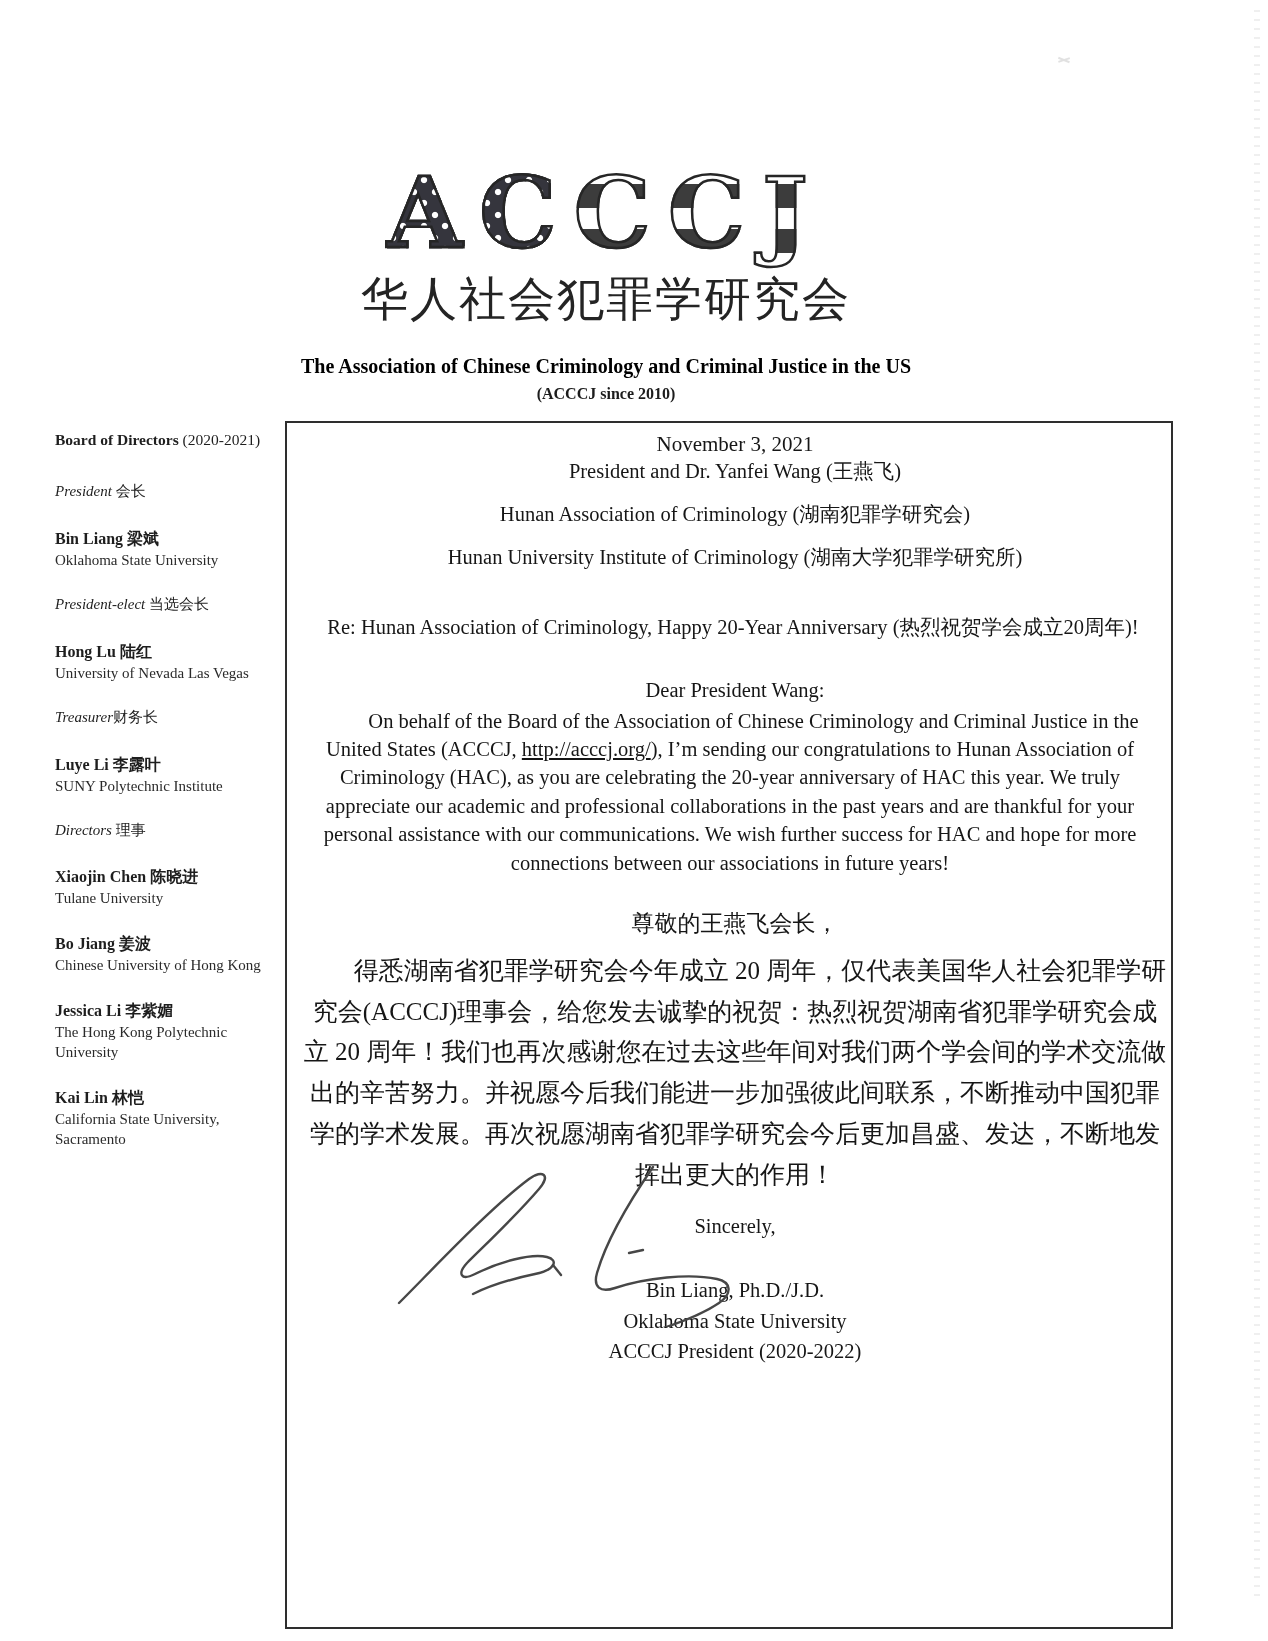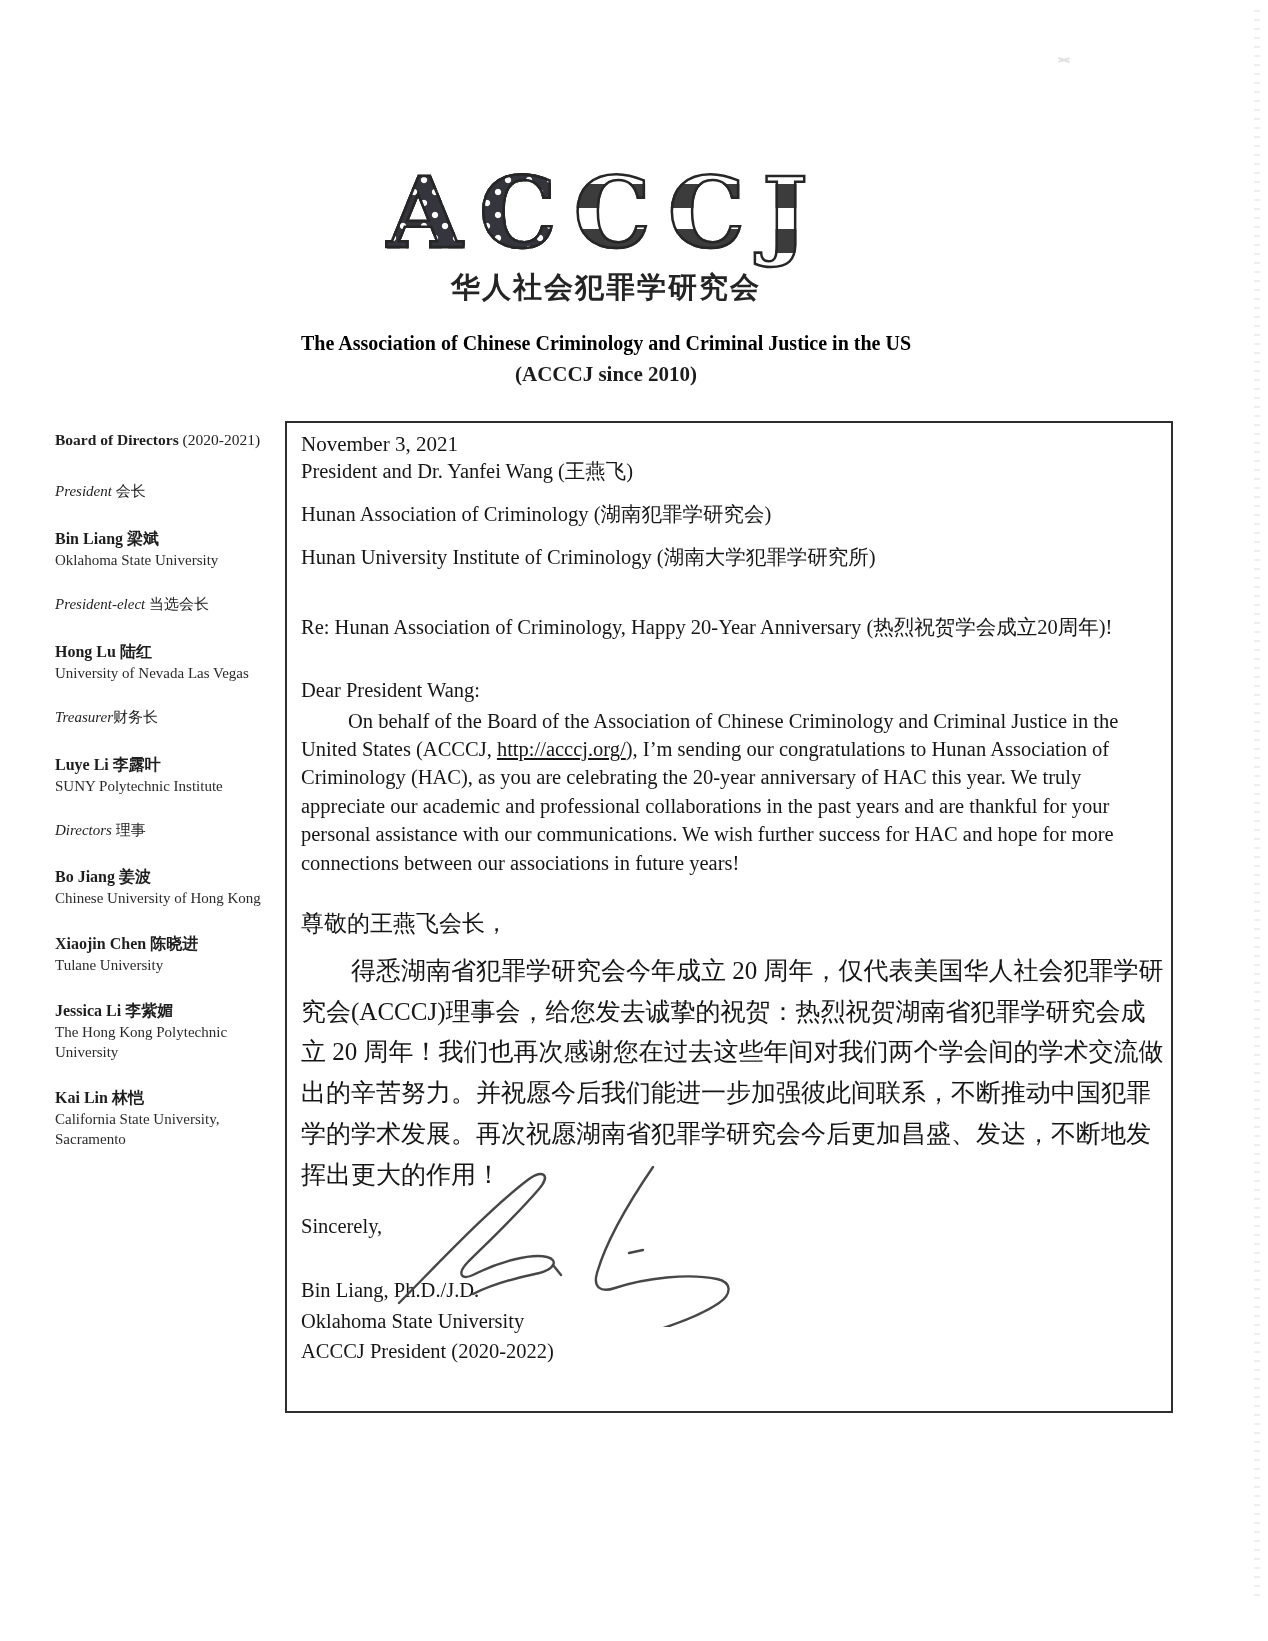--- a/index.html
+++ b/index.html
@@ -52,42 +52,42 @@
         radial-gradient(circle at 16px 17px,#ffffff 2.7px, transparent 3.6px);
       background-size:21px 23px;
       -webkit-background-clip:text; background-clip:text;
       color:transparent;
       -webkit-text-stroke:2.5px #262626;
       clip-path:inset(0 57% 0 0);
     }
   }
   .logo-cn {
     margin-top:3px;
-    font-weight:bold; font-size:29px; letter-spacing:2px; color:#242424;
+    font-weight:normal; font-size:47px; letter-spacing:2px; color:#242424;
   }
   .org-line1 { margin-top:24px; font-weight:bold; font-size:20px; color:#000000; }
-  .org-line2 { margin-top:7px;  font-weight:bold; font-size:21px; color:#1c1c1c; }
+  .org-line2 { margin-top:7px;  font-weight:bold; font-size:16px; color:#1c1c1c; }
 
   
   .sidebar { position:absolute; left:55px; top:430px; width:236px; font-size:15px; line-height:1.32; }
   .sb-heading { font-size:15.5px; margin-bottom:32px; }
   .sb-heading .b { font-weight:bold; }
   .sb-role { font-size:15px; margin:0 0 26px; }
   .sb-role .i { font-style:italic; }
   .sb-member { margin-bottom:24px; }
   .sb-member:last-child { margin-bottom:0; }
   .sb-name { font-weight:bold; font-size:16px; margin-bottom:2px; }
   .sb-aff  { font-size:15px; color:#2a2a2a; }
 
   
   .letter-box {
-    position:absolute; left:285px; top:421px; width:888px; height:992px;
+    position:absolute; left:285px; top:421px; width:888px; height:1208px;
     border:2.5px solid #2e2e2e;
     padding:9px 2px 0 14px;
-    font-size:20.5px; color:#161616;
+    font-size:20.5px; color:#161616;text-align:center;
   }
   .lb-date { font-size:21px; }
   .lb-recipients { }
   .lb-recipient-line { margin-bottom:14px; line-height:1.42; }
   .lb-re { margin-top:34px; line-height:2.08; padding-right:4px; }
   .lb-salutation { margin-top:27px; line-height:1.4; }
   .lb-body-en { margin-top:2px; line-height:1.385; text-indent:47px; padding-right:10px; }
   .lb-link { text-decoration:underline; }
   .lb-salutation-cn { margin-top:32px; font-size:23px; line-height:1.3; }
   .lb-body-cn { margin-top:12px; font-size:25px; line-height:1.63; text-indent:2em; padding-right:0; }
@@ -145,26 +145,26 @@
     <div class="sb-member">
       <div class="sb-name">Luye Li 李露叶</div>
       <div class="sb-aff">SUNY Polytechnic Institute</div>
     </div>
 
     <div class="sb-role">
       <span class="i">Directors</span>
       <span>理事</span>
     </div>
     <div class="sb-member">
+      <div class="sb-name">Xiaojin Chen 陈晓进</div>
+      <div class="sb-aff">Tulane University</div>
+    </div>
+    <div class="sb-member">
       <div class="sb-name">Bo Jiang 姜波</div>
       <div class="sb-aff">Chinese University of Hong Kong</div>
-    </div>
-    <div class="sb-member">
-      <div class="sb-name">Xiaojin Chen 陈晓进</div>
-      <div class="sb-aff">Tulane University</div>
     </div>
     <div class="sb-member">
       <div class="sb-name">Jessica Li 李紫媚</div>
       <div class="sb-aff">The Hong Kong Polytechnic University</div>
     </div>
     <div class="sb-member">
       <div class="sb-name">Kai Lin 林恺</div>
       <div class="sb-aff">California State University, Sacramento</div>
     </div>
   </aside>

